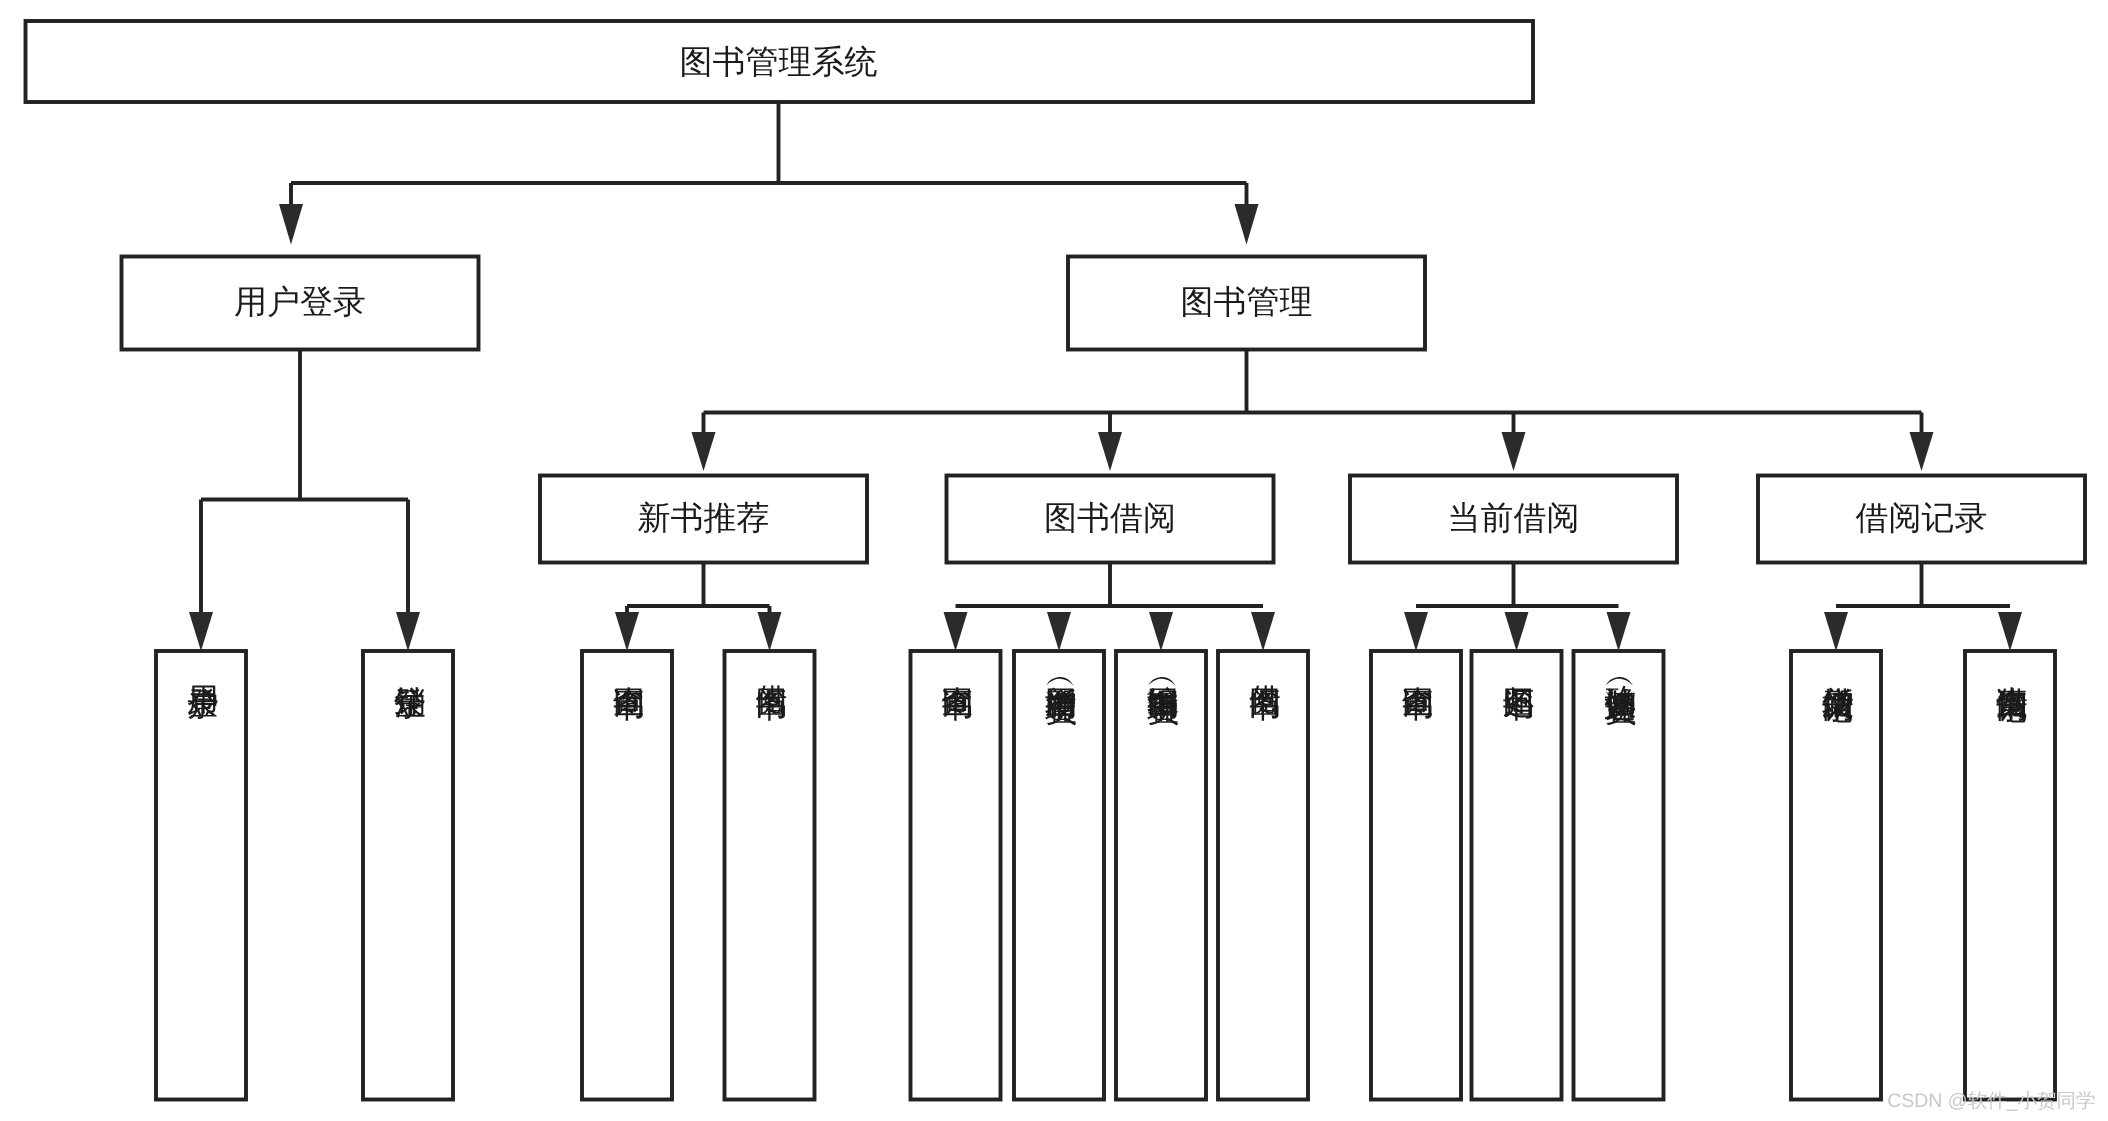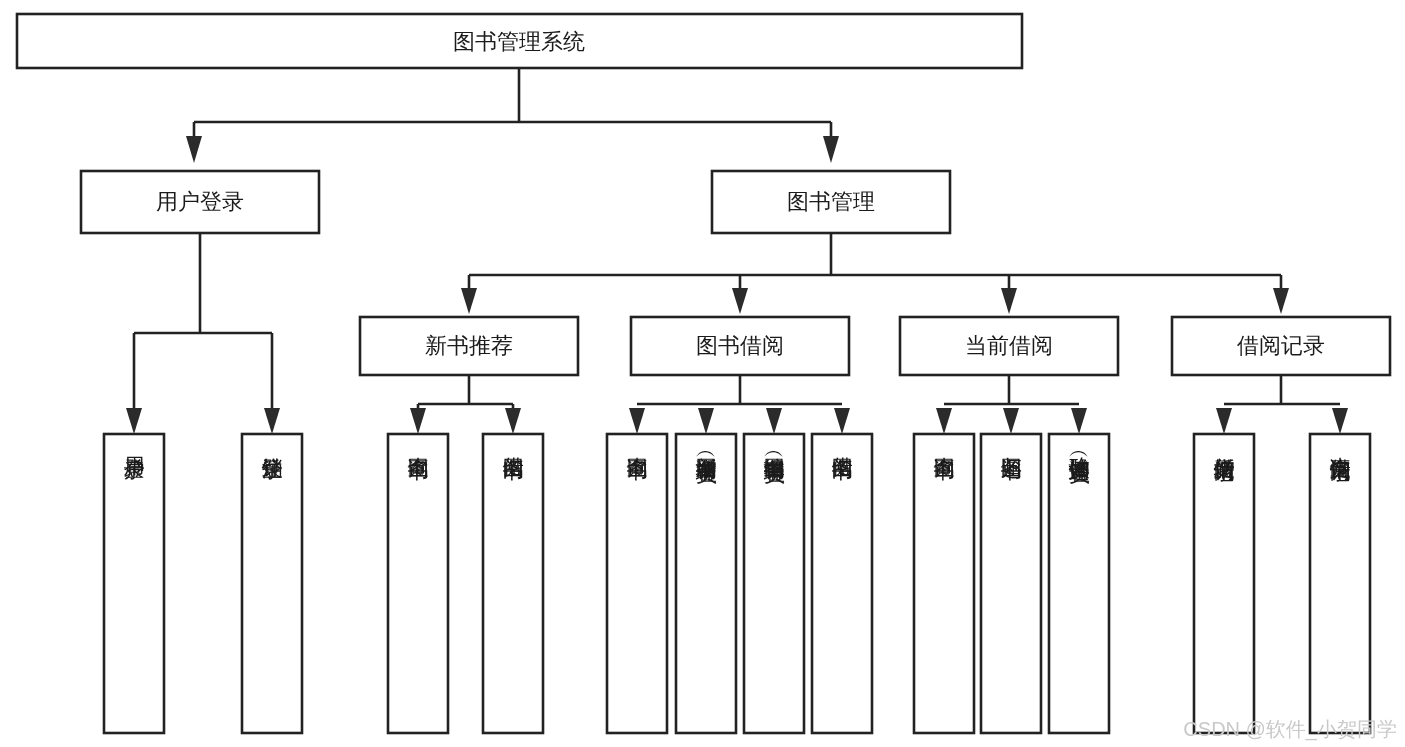--- a/index.html
+++ b/index.html
@@ -64,21 +64,21 @@
     padding-top: 6px;
     box-sizing: border-box;
     white-space: nowrap;
     pointer-events: none;
   }
   .watermark {
     position: absolute;
     right: 8px;
     bottom: 4px;
     font-family: "Liberation Sans", "DejaVu Sans", sans-serif;
-    font-size: 20px;
+    font-size: 13px;
     color: #c9c9c9;
     white-space: nowrap;
   }
 </style>
 </head>
 <body>
 
 <div id="diagram-root">
 
   <svg id="tree-svg" viewBox="0 0 1405 747">

